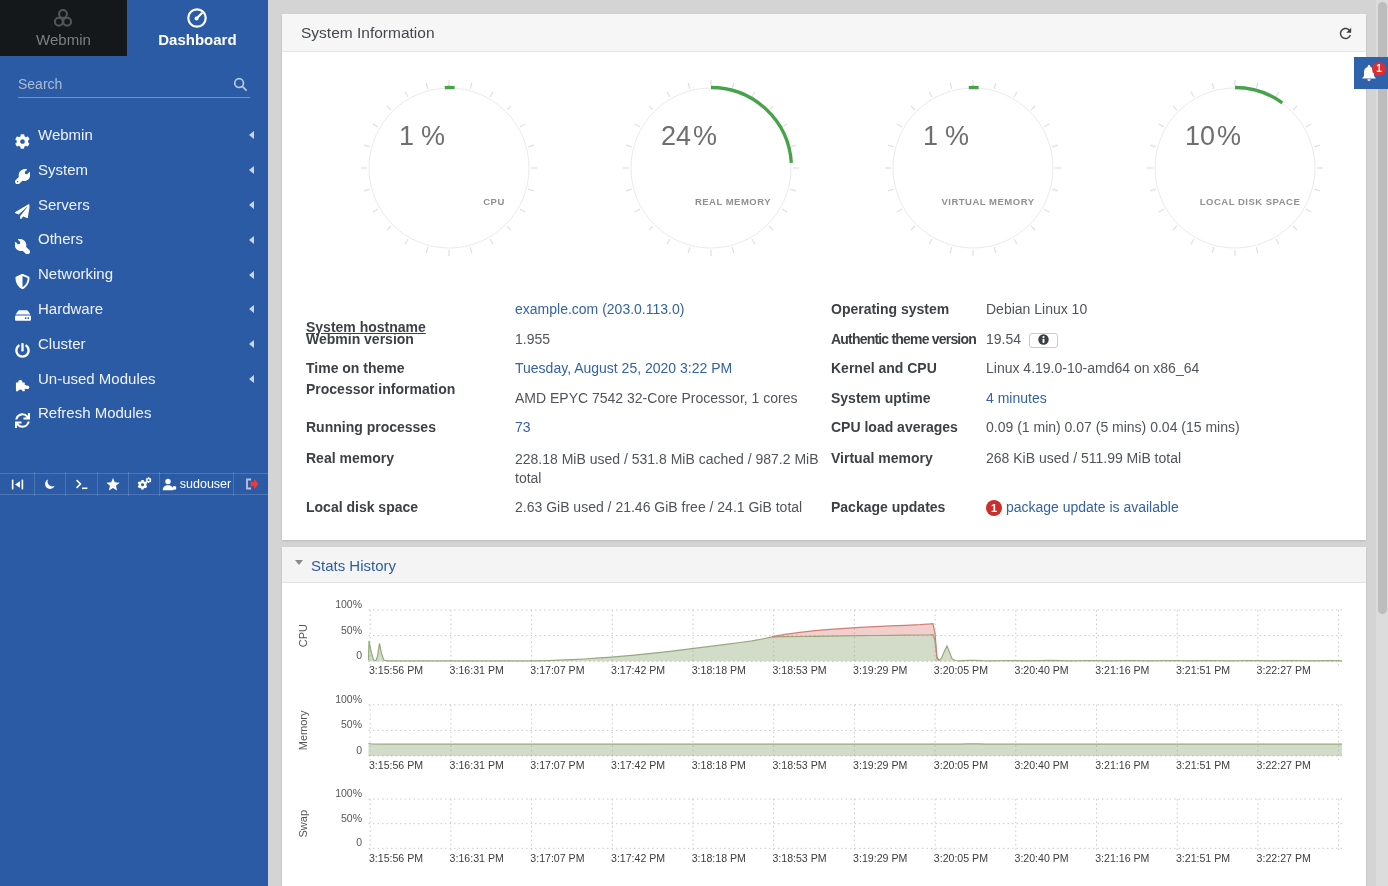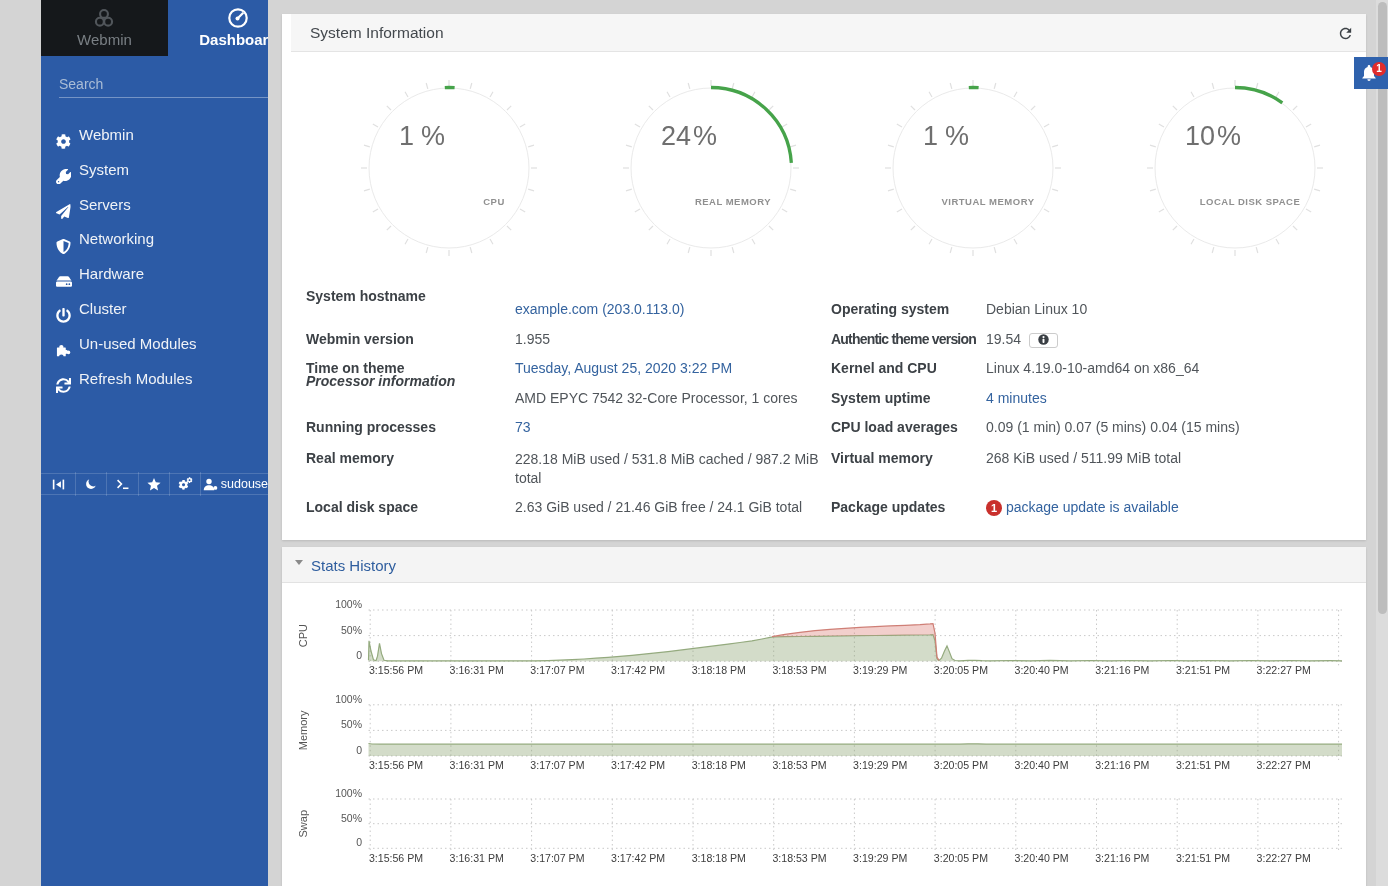--- a/index.html
+++ b/index.html
@@ -1,38 +1,38 @@
 <!DOCTYPE html>
 <html><head>
 <meta charset="utf-8">
 <style>
 * { margin:0; padding:0; box-sizing:border-box; }
 html,body { width:1388px; height:886px; overflow:hidden; font-family:"Liberation Sans", sans-serif; }
 body { background:#d4d4d4; position:relative; }
-#sidebar { position:absolute; left:0; top:0; width:268px; height:886px; background:#2c5ba6;margin-left:41px; }
+#sidebar { position:absolute; left:0; top:0; width:268px; height:886px; background:#2c5ba6; }
 #tabs { height:56px; display:flex; }
 #tab-webmin { width:134px; height:56px; background:#15181b; text-align:center; }
 #tab-dash { width:149px; height:56px; text-align:center; }
 #tab-webmin .tlabel { color:#797f84; font-size:15px; margin-top:2px; }
 #tab-dash .tlabel { color:#ffffff; font-size:15px; font-weight:bold; margin-top:2px; }
 .ticon { margin-top:7px; height:22px; }
 #search { position:absolute; left:18px; top:72px; width:232px; height:26px; border-bottom:1px solid rgba(255,255,255,0.35); }
 #search .ph { color:#aabdd6; font-size:14px; line-height:24px; }
 #search svg { position:absolute; right:2px; top:5px; }
 #menu { position:absolute; left:0; top:118px; width:268px; }
 .mitem { position:relative; height:34.8px; line-height:34.8px; color:#f0f3f7; font-size:15px; }
 .mitem .mi { position:absolute; left:15px; top:50%; transform:translateY(-50%); width:16px; height:16px; }
 .mitem .mt { position:absolute; left:38px; }
 .mitem .caret { position:absolute; right:14px; top:50%; transform:translateY(-50%); width:0; height:0; border-top:4px solid transparent; border-bottom:4px solid transparent; border-right:5px solid rgba(255,255,255,0.75); }
 #botbar { position:absolute; left:0; top:473px; width:268px; height:22px; border-top:1px solid rgba(255,255,255,0.16); border-bottom:1px solid rgba(255,255,255,0.16); display:flex; align-items:center; }
 .bcell { height:24px; display:flex; align-items:center; justify-content:center; border-right:1px solid rgba(255,255,255,0.16);text-align:right; }
 .bcell:last-child { border-right:none; }
 #main { position:absolute; left:268px; top:0; width:1120px; height:886px; background:#d4d4d4; }
 .panel { position:absolute; background:#ffffff; box-shadow:0 1px 2px rgba(0,0,0,0.12); }
-#panel1 { left:14px; top:14px; width:1084px; height:526px;padding-left:9px; }
+#panel1 { left:14px; top:14px; width:1084px; height:526px; }
 #p1head { height:38px; background:#f6f6f6; border-bottom:1px solid #e4e4e4; position:relative; }
 #p1head .title { position:absolute; left:19px; top:50%; transform:translateY(-50%); font-size:15.5px; color:#43484d; }
 #p1head svg.refresh { position:absolute; right:12px; top:11px; }
 #panel2 { left:14px; top:547px; width:1084px; height:400px; }
 #p2head { height:36px; background:#f4f4f4; border-bottom:1px solid #e2e2e2; position:relative; }
 #p2head .caret { position:absolute; left:13px; top:13px; width:0; height:0; border-left:4.5px solid transparent; border-right:4.5px solid transparent; border-top:5px solid #8a8a8a; }
 #p2head .title { position:absolute; left:29px; top:50%; transform:translateY(-50%); font-size:15px; color:#2e5d9e; }
 
 .trow { position:absolute; font-size:14px; white-space:nowrap; }
 .tlab { color:#3c4146; font-weight:bold; }
@@ -86,20 +86,27 @@
             <path d="M507.7 109.1c-2.2-9.1-13.5-12.2-20.1-5.6l-74.4 74.4-67.9-11.3L334 98.7l74.4-74.4c6.6-6.6 3.4-17.9-5.7-20.2-77.7-19.9-161.7 3.9-218.3 60.6-55.7 55.7-70.3 137.7-52.6 208L26.1 373.4c-34.7 34.7-34.7 91 0 125.7 34.7 34.7 91 34.7 125.7 0l100.5-100.5c70.3 17.8 152.3 3.3 208-52.4 56.7-56.7 80.5-140.4 47.4-237.1zM88 456c-13.3 0-24-10.7-24-24s10.7-24 24-24 24 10.7 24 24-10.7 24-24 24z"></path>
           </svg></span>
         <span class="mt">System</span>
         <span class="caret"></span>
       </div>
     <div class="mitem">
         <span class="mi"><svg width="15" height="15" viewBox="0 0 512 512" fill="#fff">
             <path d="M476 3.2L12.5 270.6c-18.1 10.4-15.8 35.6 2.2 43.2L121 358.4l287.3-253.2c5.5-4.9 13.3 2.6 8.6 8.3L176 407v80.5c0 23.4 28.3 32.9 42.3 15.9l63.7-77.5 124.2 52.2c14.1 6 30.2-2.9 32.7-18.1l56-347.7C498.3 13.4 483.3-1.1 476 3.2z"></path>
           </svg></span>
         <span class="mt">Servers</span>
+        <span class="caret"></span>
+      </div>
+    <div class="mitem">
+        <span class="mi"><svg width="15" height="15" viewBox="0 0 512 512" fill="#fff" transform="scale(-1,1)">
+            <path d="M507.7 109.1c-2.2-9.1-13.5-12.2-20.1-5.6l-74.4 74.4-67.9-11.3L334 98.7l74.4-74.4c6.6-6.6 3.4-17.9-5.7-20.2-77.7-19.9-161.7 3.9-218.3 60.6-55.7 55.7-70.3 137.7-52.6 208L26.1 373.4c-34.7 34.7-34.7 91 0 125.7 34.7 34.7 91 34.7 125.7 0l100.5-100.5c70.3 17.8 152.3 3.3 208-52.4 56.7-56.7 80.5-140.4 47.4-237.1z"></path>
+          </svg></span>
+        <span class="mt">Others</span>
         <span class="caret"></span>
       </div>
     <div class="mitem">
         <span class="mi"><svg width="15" height="15" viewBox="0 0 512 512" fill="#fff">
             <path d="M466.5 83.7l-192-80a48.15 48.15 0 0 0-36.9 0l-192 80C27.7 91.1 16 108.6 16 128c0 198.5 114.5 335.7 221.5 380.3 11.8 4.9 25.1 4.9 36.9 0C360.1 472.6 496 349.3 496 128c0-19.4-11.7-36.9-29.5-44.3zM256.1 446.3l-.1-381 175.9 73.3c-3.3 151.4-82.1 261.1-175.8 307.7z"></path>
           </svg></span>
         <span class="mt">Networking</span>
         <span class="caret"></span>
       </div>
     <div class="mitem">
@@ -309,37 +316,37 @@
             <line x1="912.0" y1="45.0" x2="909.0" y2="39.8"></line>
             <line x1="931.8" y1="36.8" x2="930.2" y2="31.0"></line>
           </g>
           <circle cx="953" cy="116" r="80" fill="#ffffff" stroke="#eaeaea" stroke-width="1"></circle>
           <path d="M 953 35.5 A 80.5 80.5 0 0 1 1000.32 50.87" fill="none" stroke="#46a34a" stroke-width="3.3"></path>
           <text x="903" y="93" font-size="27" fill="#6f6f6f">10<tspan dx="2">%</tspan></text>
           <text x="968" y="153" font-size="9.5" font-weight="bold" fill="#909090" text-anchor="middle" letter-spacing="0.5">LOCAL DISK SPACE</text>
         </svg>
       </div>
     <div id="itable">
-        <div class="trow tlab" style="left:24px;top:274px;">System hostname</div>
+        <div class="trow tlab" style="left:24px;top:305px;text-decoration:underline;">System hostname</div>
         <div class="trow tval" style="left:233px;top:287px;"><a class="lnk">example.com (203.0.113.0)</a></div>
         <div class="trow tlab" style="left:549px;top:287px;">Operating system</div>
         <div class="trow tval" style="left:704px;top:287px;">Debian Linux 10</div>
         <div class="trow tlab" style="left:24px;top:316.6px;">Webmin version</div>
         <div class="trow tval" style="left:233px;top:316.6px;">1.955</div>
         <div class="trow tlab" style="left:549px;top:316.6px;"><span style="letter-spacing:-0.8px;">Authentic theme version</span></div>
         <div class="trow tval" style="left:704px;top:316.6px;">19.54 <span class="ibtn"><svg width="11" height="11" viewBox="0 0 16 16">
               <circle cx="8" cy="8" r="7.6" fill="#3a3f44"></circle>
               <circle cx="8" cy="4.4" r="1.6" fill="#fff"></circle>
               <rect x="6.6" y="7" width="2.8" height="6" rx="1.1" fill="#fff"></rect>
             </svg></span></div>
         <div class="trow tlab" style="left:24px;top:346.2px;">Time on theme</div>
         <div class="trow tval" style="left:233px;top:346.2px;"><a class="lnk">Tuesday, August 25, 2020 3:22 PM</a></div>
         <div class="trow tlab" style="left:549px;top:346.2px;">Kernel and CPU</div>
         <div class="trow tval" style="left:704px;top:346.2px;">Linux 4.19.0-10-amd64 on x86_64</div>
-        <div class="trow tlab" style="left:24px;top:359px;font-style:italic;">Processor information</div>
+        <div class="trow tlab" style="left:24px;top:367px;">Processor information</div>
         <div class="trow tval" style="left:233px;top:375.8px;">AMD EPYC 7542 32-Core Processor, 1 cores</div>
         <div class="trow tlab" style="left:549px;top:375.8px;">System uptime</div>
         <div class="trow tval" style="left:704px;top:375.8px;"><a class="lnk">4 minutes</a></div>
         <div class="trow tlab" style="left:24px;top:405px;">Running processes</div>
         <div class="trow tval" style="left:233px;top:405px;"><a class="lnk">73</a></div>
         <div class="trow tlab" style="left:549px;top:405px;">CPU load averages</div>
         <div class="trow tval" style="left:704px;top:405px;">0.09 (1 min) 0.07 (5 mins) 0.04 (15 mins)</div>
         <div class="trow tlab" style="left:24px;top:435.6px;">Real memory</div>
         <div class="trow tval" style="left:233px;top:435.6px;line-height:19.2px;">228.18 MiB used / 531.8 MiB cached / 987.2 MiB<br>total</div>
         <div class="trow tlab" style="left:549px;top:435.6px;">Virtual memory</div>

